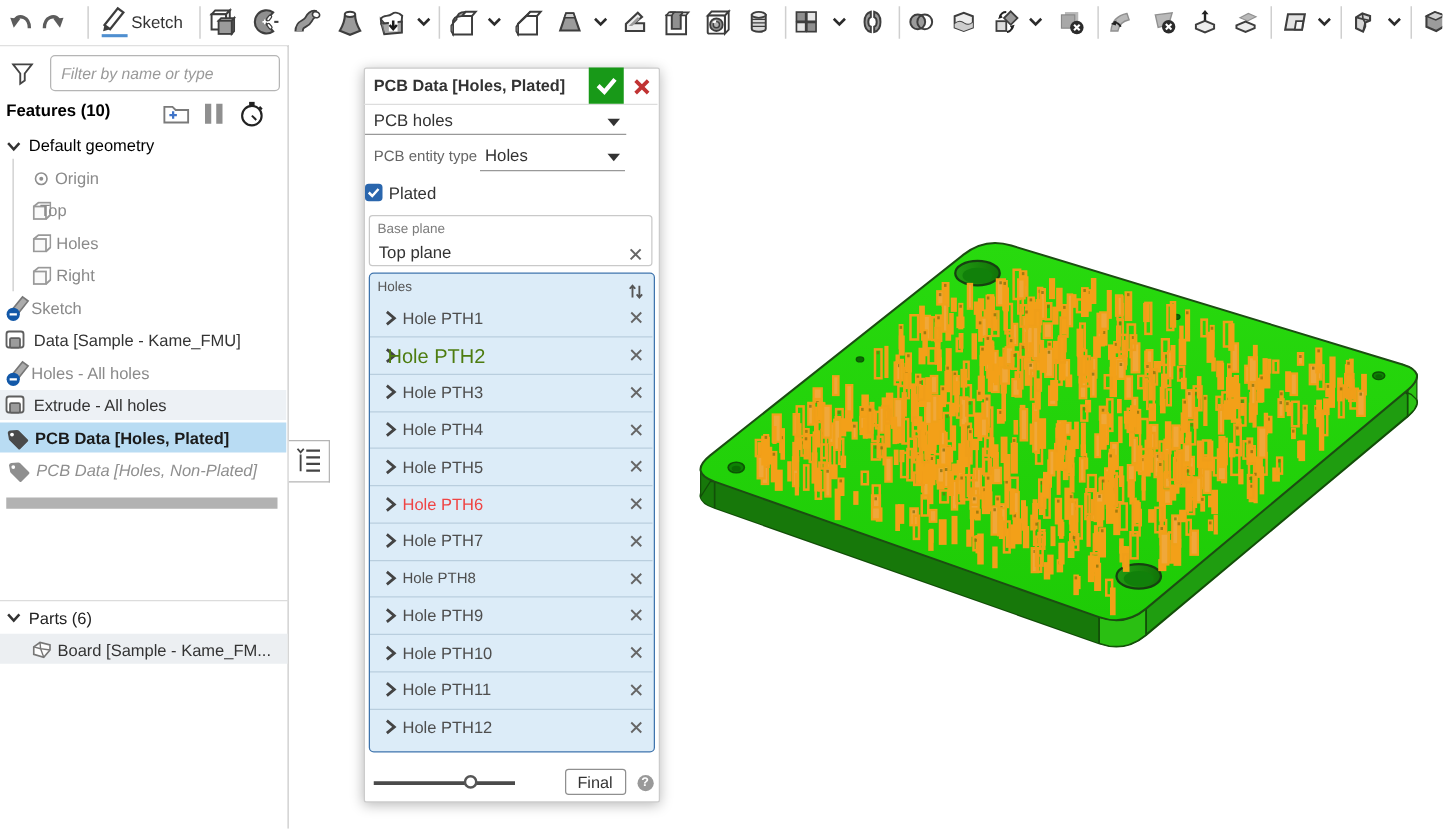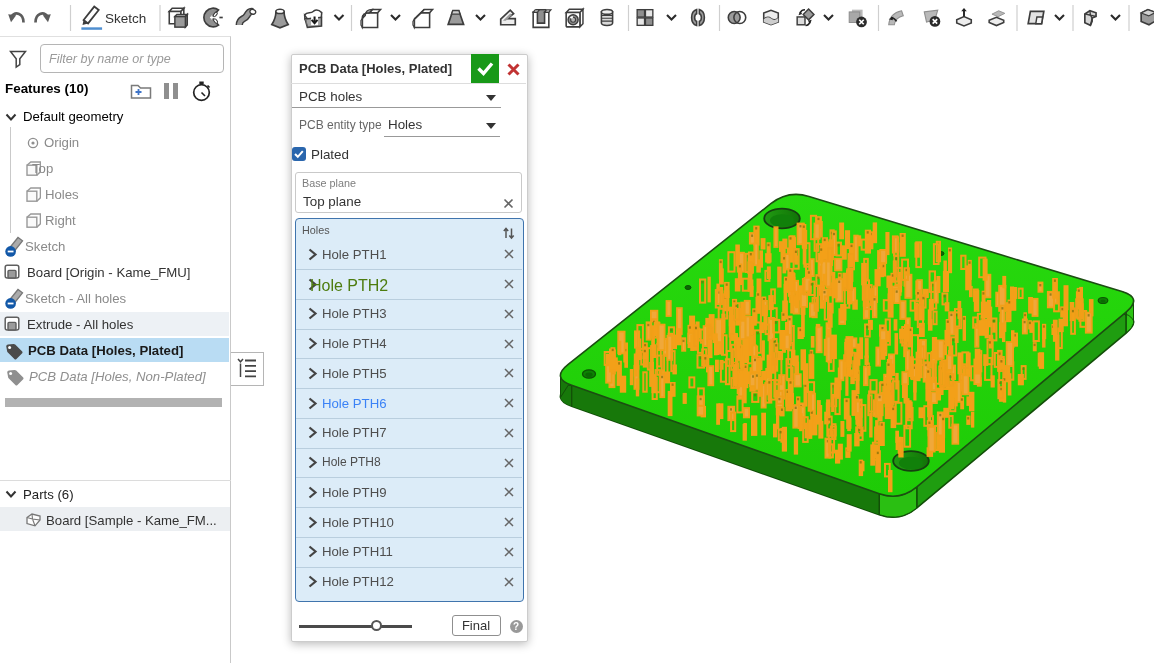--- a/index.html
+++ b/index.html
@@ -228,28 +228,28 @@
     <path d="M6.5 12 L15 1.5 L19.5 4.8 L11 15.5 Z" fill="#ababab" stroke="#777" stroke-width="1.3"></path>
     <path d="M6.5 12 L11 15.5 L5 17.5 Z" fill="#777"></path>
     <circle cx="7.6" cy="15.4" r="5.3" fill="#1258a8"></circle>
     <rect x="4.7" y="14.6" width="5.8" height="1.8" fill="#fff"></rect>
   </svg>
 <div style="position:absolute;left:25px;top:239px;font-size:13.2px;color:#8a8a8a;font-weight:normal;font-style:normal;white-space:nowrap">Sketch</div>
 <svg width="18" height="18" style="position:absolute;left:4px;top:264px">
     <rect x="1.2" y="1.2" width="13.6" height="12.8" rx="2" fill="#fff" stroke="#5f5f5f" stroke-width="1.5"></rect>
     <rect x="4" y="6.4" width="8" height="7.6" rx="1" fill="#9b9b9b" stroke="#5f5f5f" stroke-width="1.4"></rect>
   </svg>
-<div style="position:absolute;left:27px;top:265px;font-size:13.2px;color:#333;font-weight:normal;font-style:normal;white-space:nowrap">Board [Origin - Kame_FMU]</div>
+<div style="position:absolute;left:27px;top:265px;font-size:13.2px;color:#333;font-weight:normal;font-style:normal;white-space:nowrap">Data [Sample - Kame_FMU]</div>
 <svg width="22" height="21" style="position:absolute;left:3px;top:288px">
     <path d="M6.5 12 L15 1.5 L19.5 4.8 L11 15.5 Z" fill="#ababab" stroke="#777" stroke-width="1.3"></path>
     <path d="M6.5 12 L11 15.5 L5 17.5 Z" fill="#777"></path>
     <circle cx="7.6" cy="15.4" r="5.3" fill="#1258a8"></circle>
     <rect x="4.7" y="14.6" width="5.8" height="1.8" fill="#fff"></rect>
   </svg>
-<div style="position:absolute;left:25px;top:291px;font-size:13.2px;color:#8a8a8a;font-weight:normal;font-style:normal;white-space:nowrap">Sketch - All holes</div>
+<div style="position:absolute;left:25px;top:291px;font-size:13.2px;color:#8a8a8a;font-weight:normal;font-style:normal;white-space:nowrap">Holes - All holes</div>
 <svg width="18" height="18" style="position:absolute;left:4px;top:316px">
     <rect x="1.2" y="1.2" width="13.6" height="12.8" rx="2" fill="#fff" stroke="#5f5f5f" stroke-width="1.5"></rect>
     <rect x="4" y="6.4" width="8" height="7.6" rx="1" fill="#9b9b9b" stroke="#5f5f5f" stroke-width="1.4"></rect>
   </svg>
 <div style="position:absolute;left:27px;top:317px;font-size:13.2px;color:#333;font-weight:normal;font-style:normal;white-space:nowrap">Extrude - All holes</div>
 <svg width="19" height="17" style="position:absolute;left:5px;top:343px">
     <path d="M1.2 3.2 Q1.4 1.6 3 1.4 L8.6 1 Q9.6 1 10.2 1.6 L17.2 8.6 Q18 9.4 17.2 10.2 L11.2 16.2 Q10.4 17 9.6 16.2 L2.6 9.2 Q2 8.6 2 7.6 Z" fill="#4a4a4a"></path>
     <circle cx="4.6" cy="4.6" r="1.5" fill="#fff"></circle>
   </svg>
 <div style="position:absolute;left:28px;top:343px;font-size:13.2px;color:#1a1a1a;font-weight:bold;font-style:normal;white-space:nowrap">PCB Data [Holes, Plated]</div>
@@ -1384,21 +1384,21 @@
     <path d="M2.5 1.5 L8.5 6.5 L2.5 11.5" fill="none" stroke="#444" stroke-width="2.2"></path>
   </svg>
 <div style="position:absolute;left:322px;top:365.775px;font-size:13.2px;color:#4e4e4e;font-weight:normal;font-style:normal;white-space:nowrap">Hole PTH5</div>
 <svg width="12" height="12" style="position:absolute;left:502.5px;top:367.3px">
     <path d="M2 2 L10 10 M10 2 L2 10" stroke="#666" stroke-width="1.5"></path>
   </svg>
 <div style="position:absolute;left:296px;top:388.1px;width:226px;height:1px;background:#b9cede"></div>
 <svg width="11" height="13" style="position:absolute;left:307px;top:396.5px">
     <path d="M2.5 1.5 L8.5 6.5 L2.5 11.5" fill="none" stroke="#444" stroke-width="2.2"></path>
   </svg>
-<div style="position:absolute;left:322px;top:395.525px;font-size:13.2px;color:#3b82f6;font-weight:normal;font-style:normal;white-space:nowrap">Hole PTH6</div>
+<div style="position:absolute;left:322px;top:395.525px;font-size:13.2px;color:#ef4444;font-weight:normal;font-style:normal;white-space:nowrap">Hole PTH6</div>
 <svg width="12" height="12" style="position:absolute;left:502.5px;top:397.0px">
     <path d="M2 2 L10 10 M10 2 L2 10" stroke="#666" stroke-width="1.5"></path>
   </svg>
 <div style="position:absolute;left:296px;top:417.9px;width:226px;height:1px;background:#b9cede"></div>
 <svg width="11" height="13" style="position:absolute;left:307px;top:426.3px">
     <path d="M2.5 1.5 L8.5 6.5 L2.5 11.5" fill="none" stroke="#444" stroke-width="2.2"></path>
   </svg>
 <div style="position:absolute;left:322px;top:425.275px;font-size:13.2px;color:#4e4e4e;font-weight:normal;font-style:normal;white-space:nowrap">Hole PTH7</div>
 <svg width="12" height="12" style="position:absolute;left:502.5px;top:426.8px">
     <path d="M2 2 L10 10 M10 2 L2 10" stroke="#666" stroke-width="1.5"></path>

